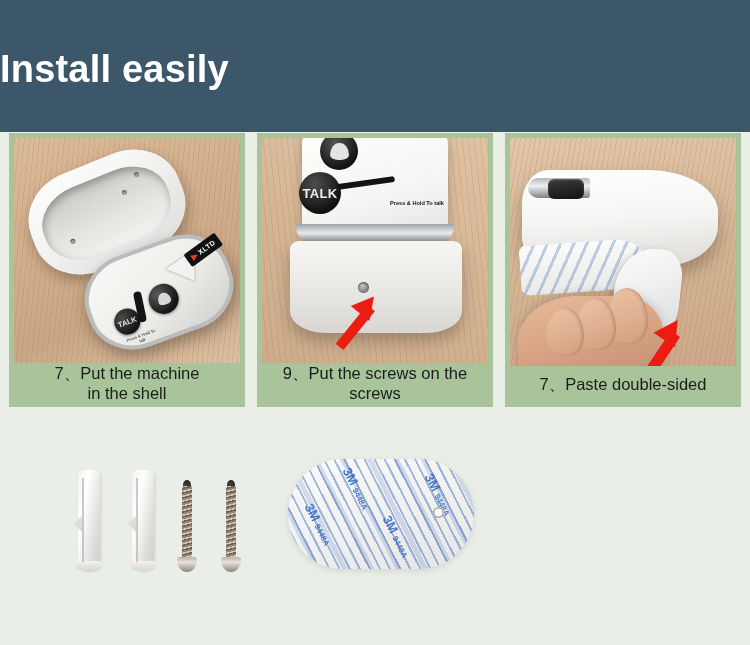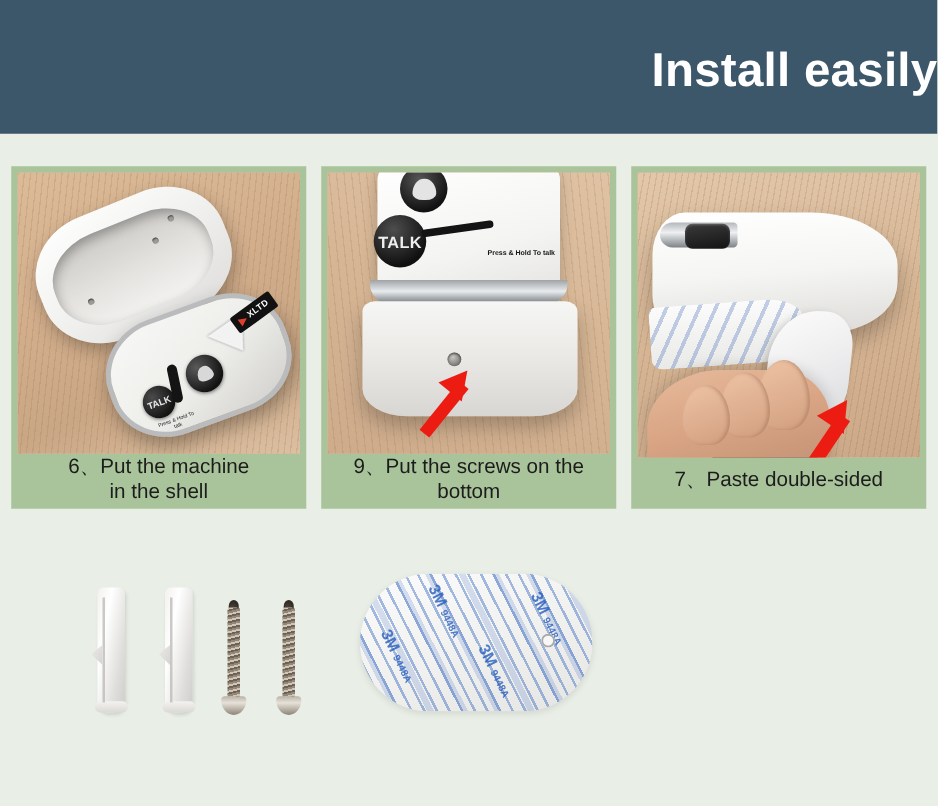--- a/index.html
+++ b/index.html
@@ -13,25 +13,25 @@
   body {
     font-family: "Liberation Sans", sans-serif;
     background: #e9eee6;
     position: relative;
   }
 
   
   .header {
     position: absolute;
     left: 0; top: 0;
-    width: 750px; height: 107px;
+    width: 750px; height: 132px;
     background: #3c566a;
     display: flex;
     align-items: center;
-    justify-content: flex-end;
+    justify-content: flex-start;
   }
   .header-title {
     color: #ffffff;
     font-size: 38px;
     font-weight: bold;
     letter-spacing: 0.2px;
     line-height: 1;
     padding-top: 6px;
   }
 
@@ -526,21 +526,21 @@
         <div class="dev-triangle"></div>
         <div class="dev-tag">
           <span class="mark">▶</span>
           <span>XLTD</span>
         </div>
         <div class="dev-sub">Press &amp; Hold To talk</div>
       </div>
     </div>
     <div class="step-caption">
       <div>
-        <div>6、Put the machine</div>
+        <div>7、Put the machine</div>
         <div>in the shell</div>
       </div>
     </div>
   </div>
 
   <div class="step-card">
     <div class="step-photo">
       <div class="wood w2"></div>
 
       <div class="mount-top"></div>
@@ -551,21 +551,21 @@
       <div class="mount-chrome"></div>
       <div class="mount-base"></div>
       <div class="screw-dot"></div>
 
       <div class="arrow2-head"></div>
       <div class="arrow2-shaft"></div>
     </div>
     <div class="step-caption">
       <div>
         <div>9、Put the screws on the</div>
-        <div>bottom</div>
+        <div>screws</div>
       </div>
     </div>
   </div>
 
   <div class="step-card">
     <div class="step-photo">
       <div class="wood w3"></div>
 
       <div class="dev3-body"></div>
       <div class="dev3-chrome"></div>

